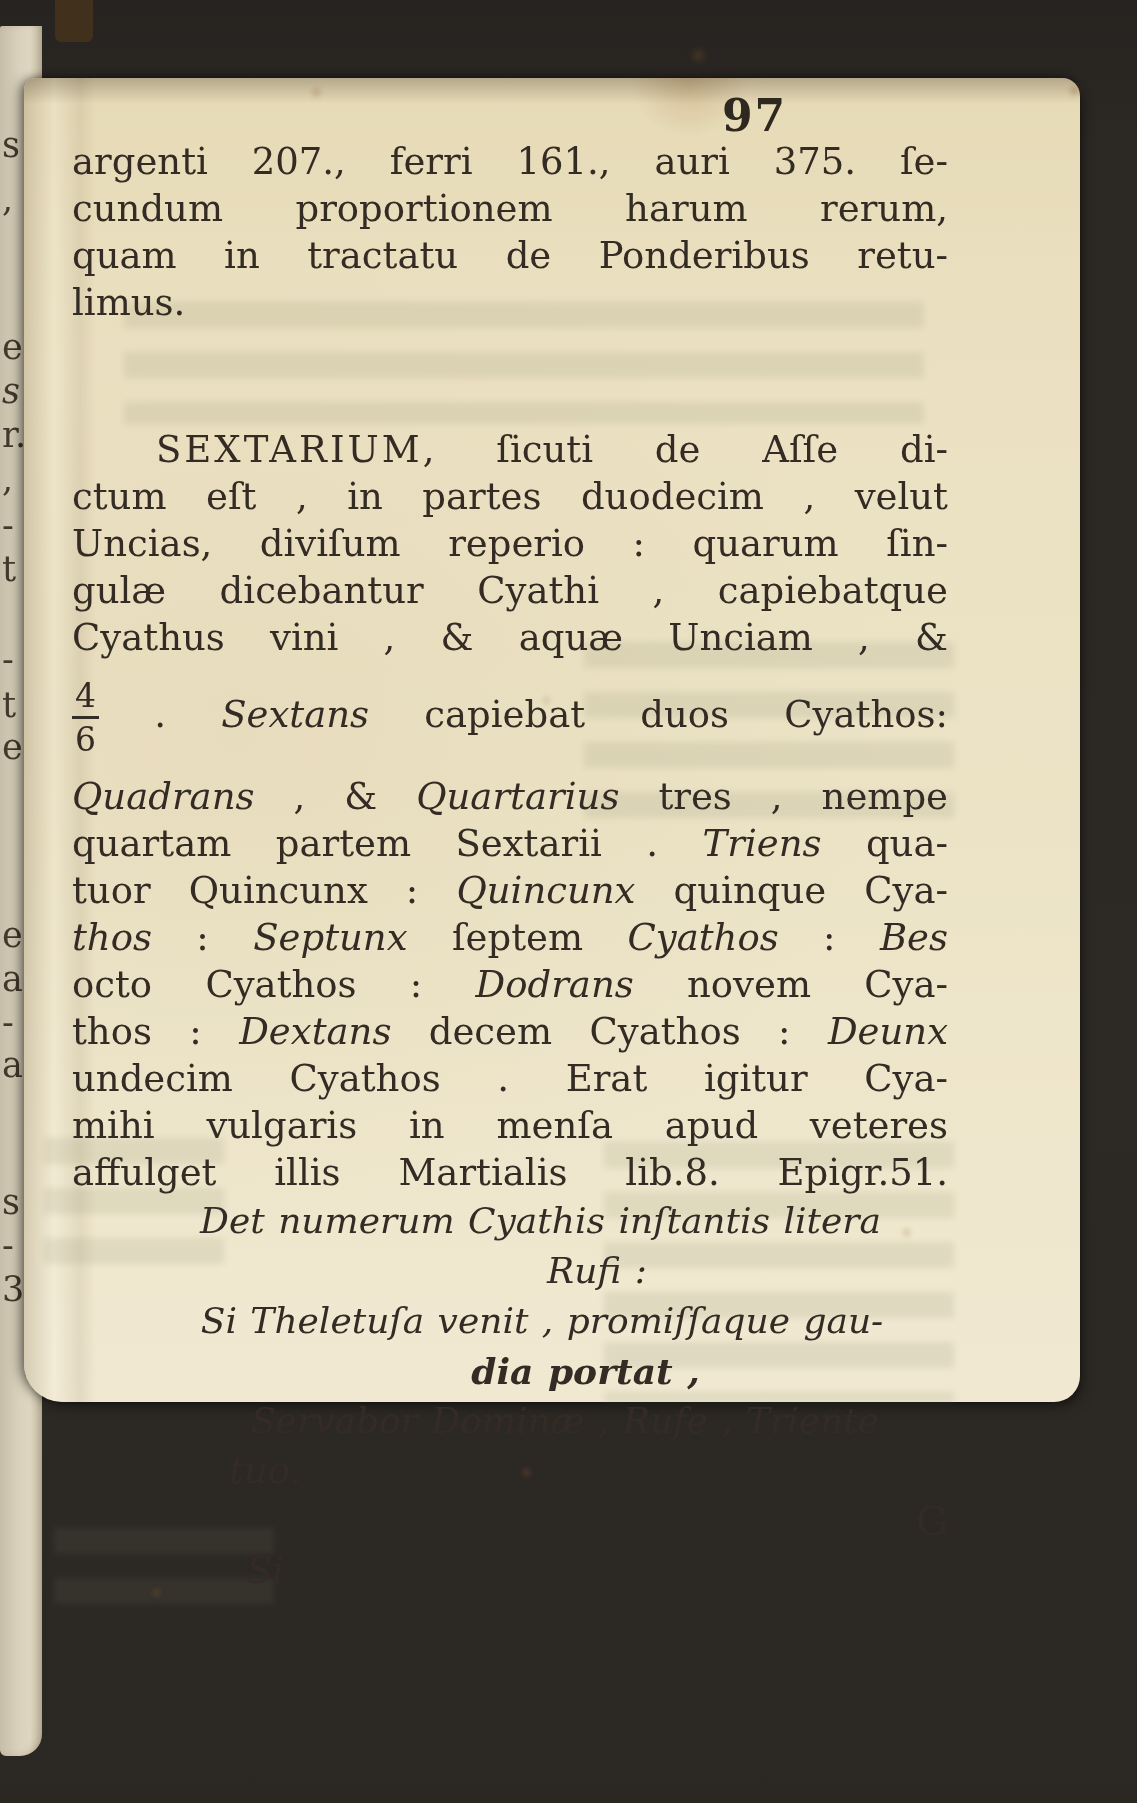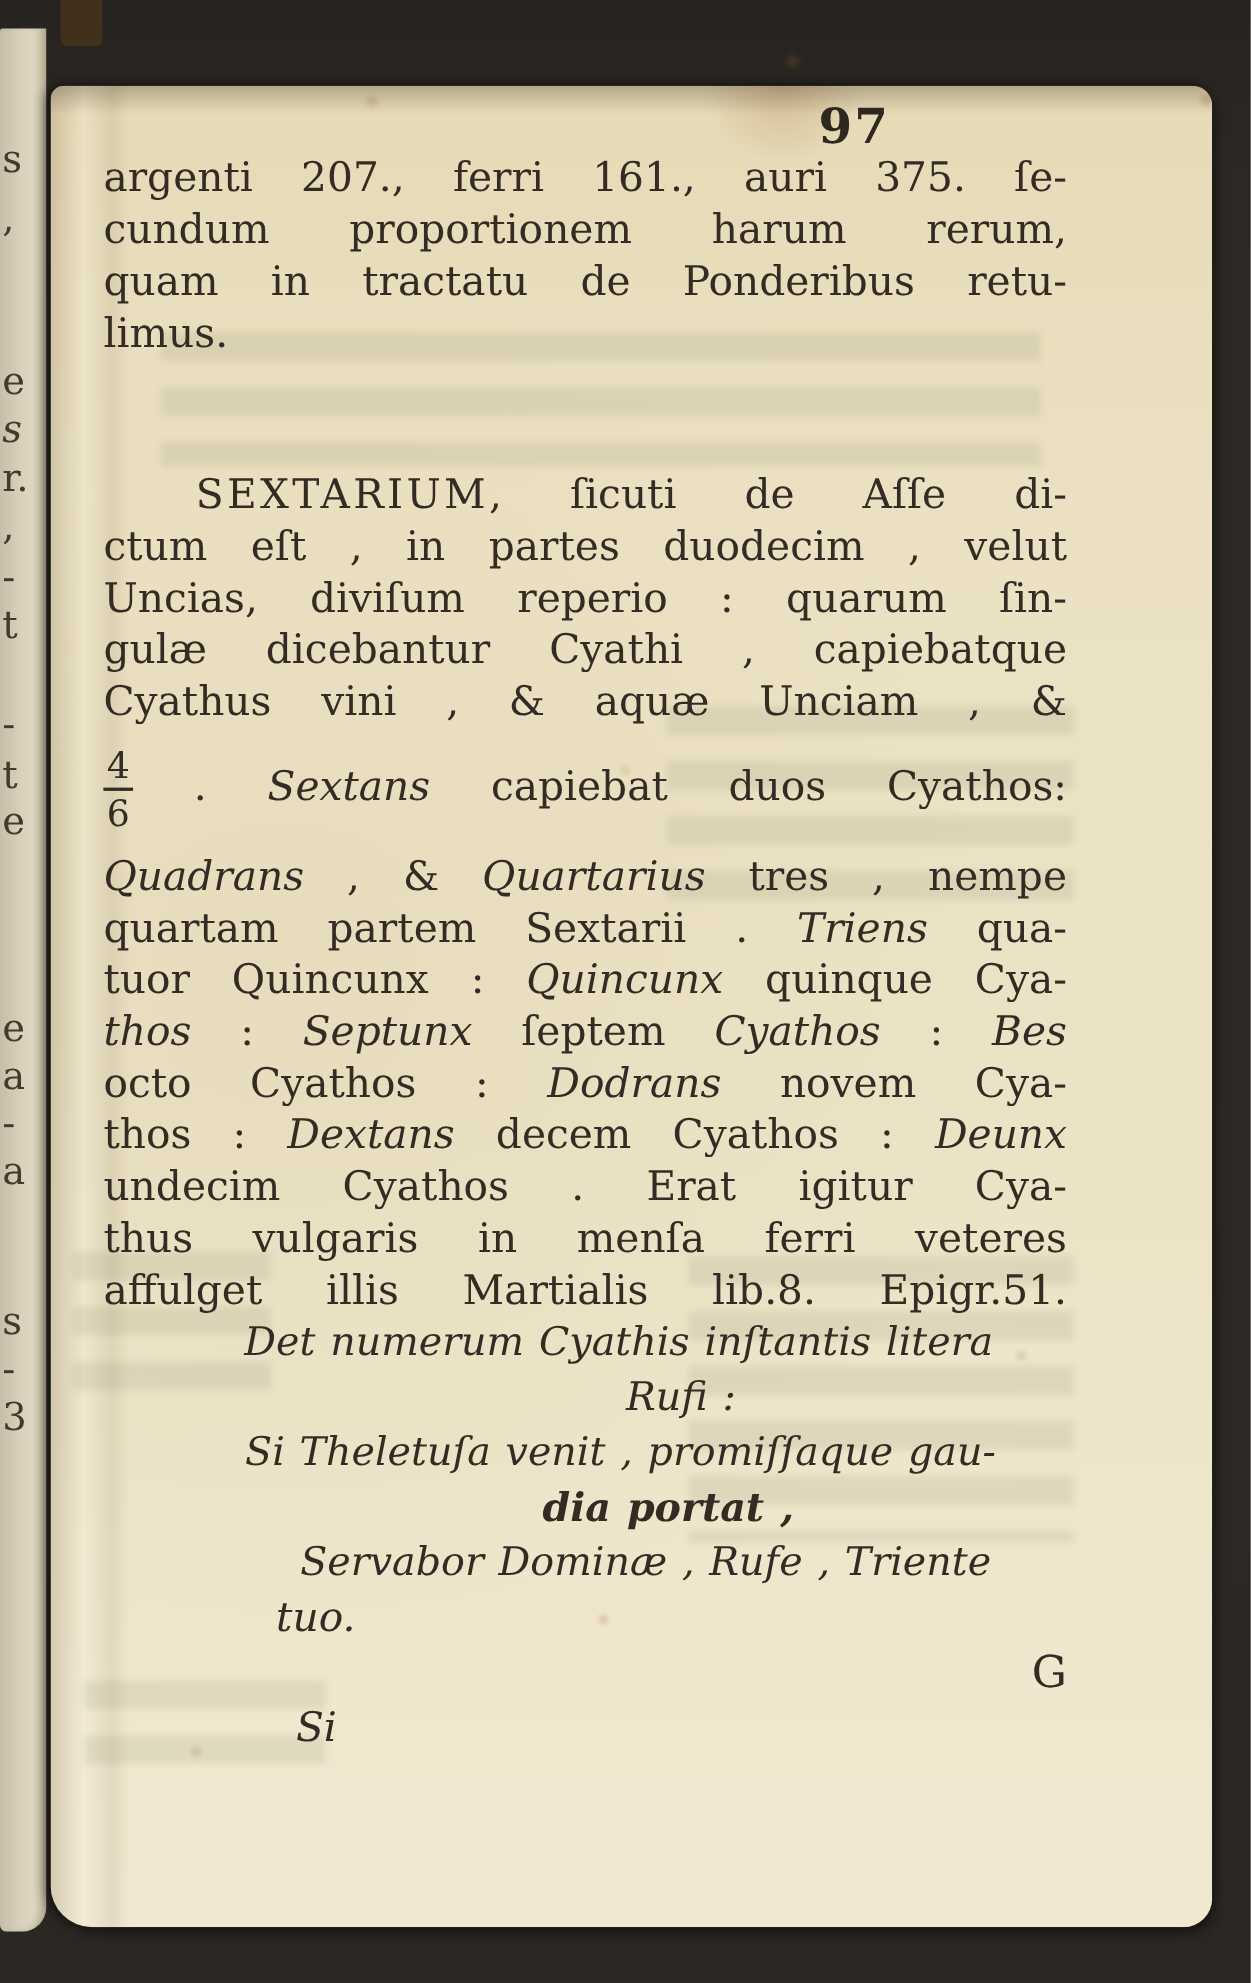--- a/index.html
+++ b/index.html
@@ -15,21 +15,21 @@
   .facing-strip{
     position:absolute;left:0;top:26px;width:42px;height:1730px;
     background:linear-gradient(90deg,#c6bea8 0%,#d9d1bb 45%,#ded6c0 70%,#cdc5ad 100%);
     border-radius:2px 0 22px 6px;
     box-shadow:inset -6px 0 8px -4px rgba(80,65,40,.35);
   }
   .edge-frag{position:absolute;left:2px;width:34px;font-size:35px;line-height:1;color:#43392c;}
   .edge-frag.it{font-style:italic;}
   
   .page{
-    position:absolute;left:46px;top:78px;width:1056px;height:1674px;
+    position:absolute;left:24px;top:78px;width:1056px;height:1324px;
     background:
       radial-gradient(circle at 63% 0%, rgba(158,108,58,.28) 0%, rgba(158,108,58,0) 4%),
       radial-gradient(ellipse at 20% 50%, rgba(190,165,115,.10), rgba(190,165,115,0) 55%),
       linear-gradient(180deg,#e6dab6 0%,#ebe1c2 22%,#ece3c6 55%,#efe7cd 85%,#f0e8d1 100%);
     border-radius:12px 18px 26px 38px;
     box-shadow:-8px 0 12px -4px rgba(0,0,0,.5), 0 -4px 10px -4px rgba(0,0,0,.45), 6px 8px 14px -6px rgba(0,0,0,.55);
   }
   .page::before{ 
     content:"";position:absolute;left:0;top:0;bottom:0;width:72px;
     background:linear-gradient(90deg,rgba(110,90,60,.20) 0%,rgba(255,252,240,.18) 42%,rgba(110,90,60,.10) 78%,rgba(110,90,60,0) 100%);
@@ -130,21 +130,21 @@
             <span class="fn">4</span>
             <span class="fd">6</span>
           </span><span> . </span><span class="it">Sextans</span><span> capiebat duos Cyathos:</span></div>
         <div class="jline"><span class="it">Quadrans</span><span> , &amp; </span><span class="it">Quartarius</span><span> tres , nempe</span></div>
         <div class="jline"><span>quartam partem Sextarii . </span><span class="it">Triens</span><span> qua-</span></div>
         <div class="jline"><span>tuor Quincunx : </span><span class="it">Quincunx</span><span> quinque Cya-</span></div>
         <div class="jline"><span class="it">thos</span><span> : </span><span class="it">Septunx</span><span> ſeptem </span><span class="it">Cyathos</span><span> : </span><span class="it">Bes</span></div>
         <div class="jline"><span>octo Cyathos : </span><span class="it">Dodrans</span><span> novem Cya-</span></div>
         <div class="jline"><span>thos : </span><span class="it">Dextans</span><span> decem Cyathos : </span><span class="it">Deunx</span></div>
         <div class="jline"><span>undecim Cyathos . Erat igitur Cya-</span></div>
-        <div class="jline"><span>thus vulgaris in menſa ferri veteres</span></div>
+        <div class="jline"><span>mihi vulgaris in menſa apud veteres</span></div>
         <div class="jline"><span>affulget illis Martialis lib.8. Epigr.51.</span></div>
         <div class="pline" style="padding-left: 61px;"><span class="it">Det numerum Cyathis inſtantis litera</span></div>
         <div class="pline" style="padding-left: 174px;"><span class="it">Rufi :</span></div>
         <div class="pline" style="padding-left: 64px;"><span class="it">Si Theletuſa venit , promiſſaque gau-</span></div>
         <div class="pline" style="padding-left: 151px; font-weight: bold;"><span class="it">dia portat ,</span></div>
         <div class="pline" style="padding-left: 110px;"><span class="it">Servabor Dominæ , Rufe , Triente</span></div>
       </div>
     <div class="footer-line">
       <span class="f-tuo">tuo.</span>
       <span class="f-g">G</span>

